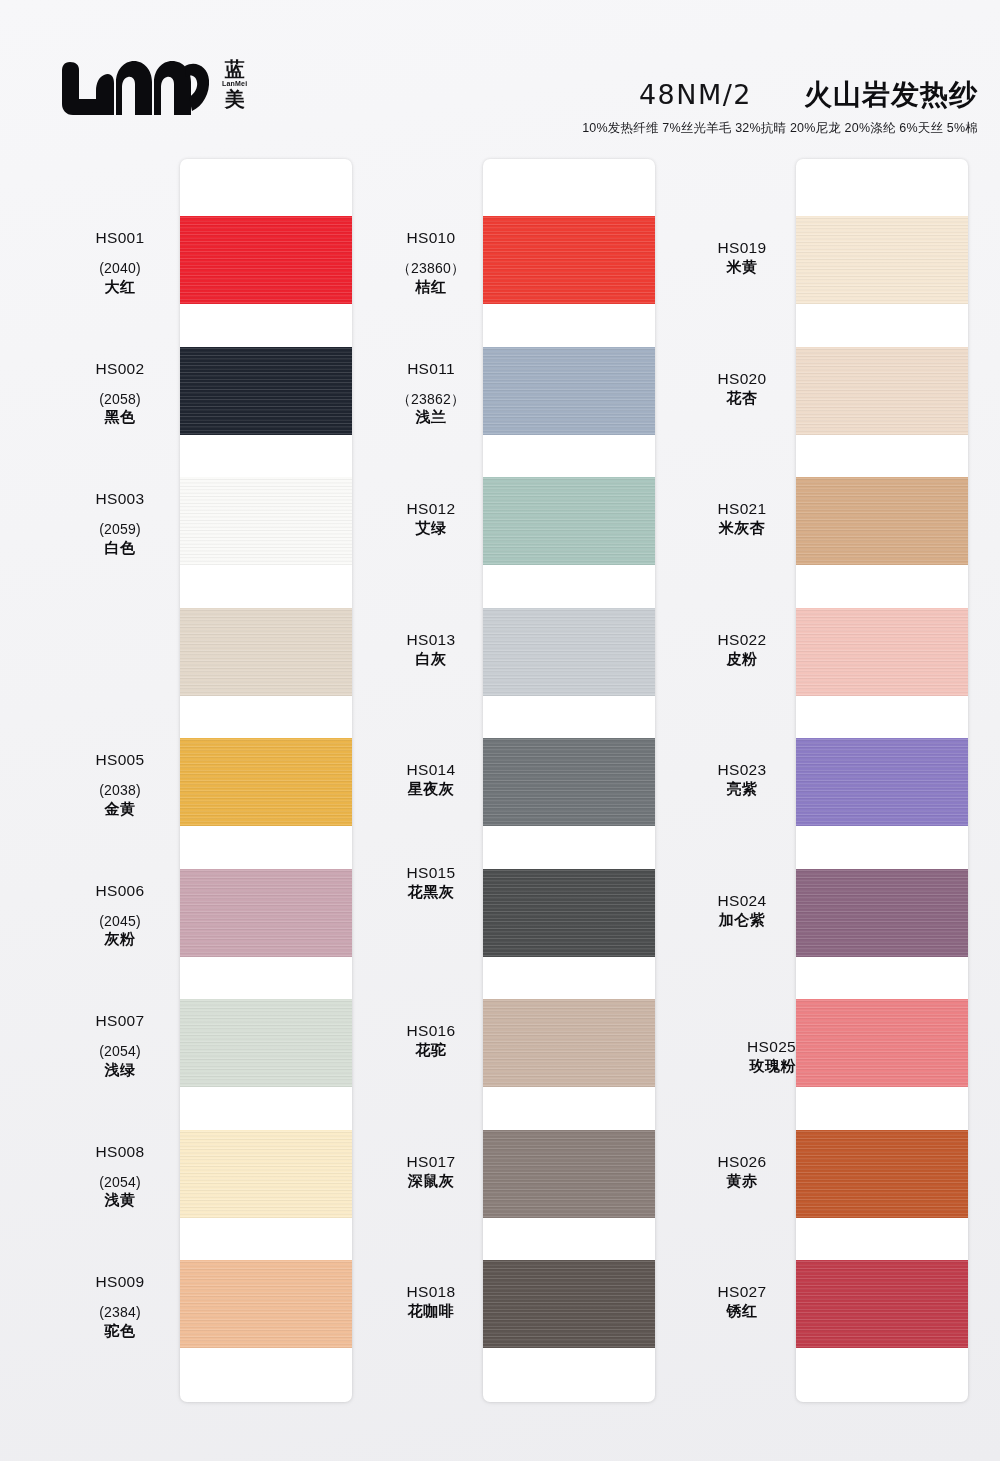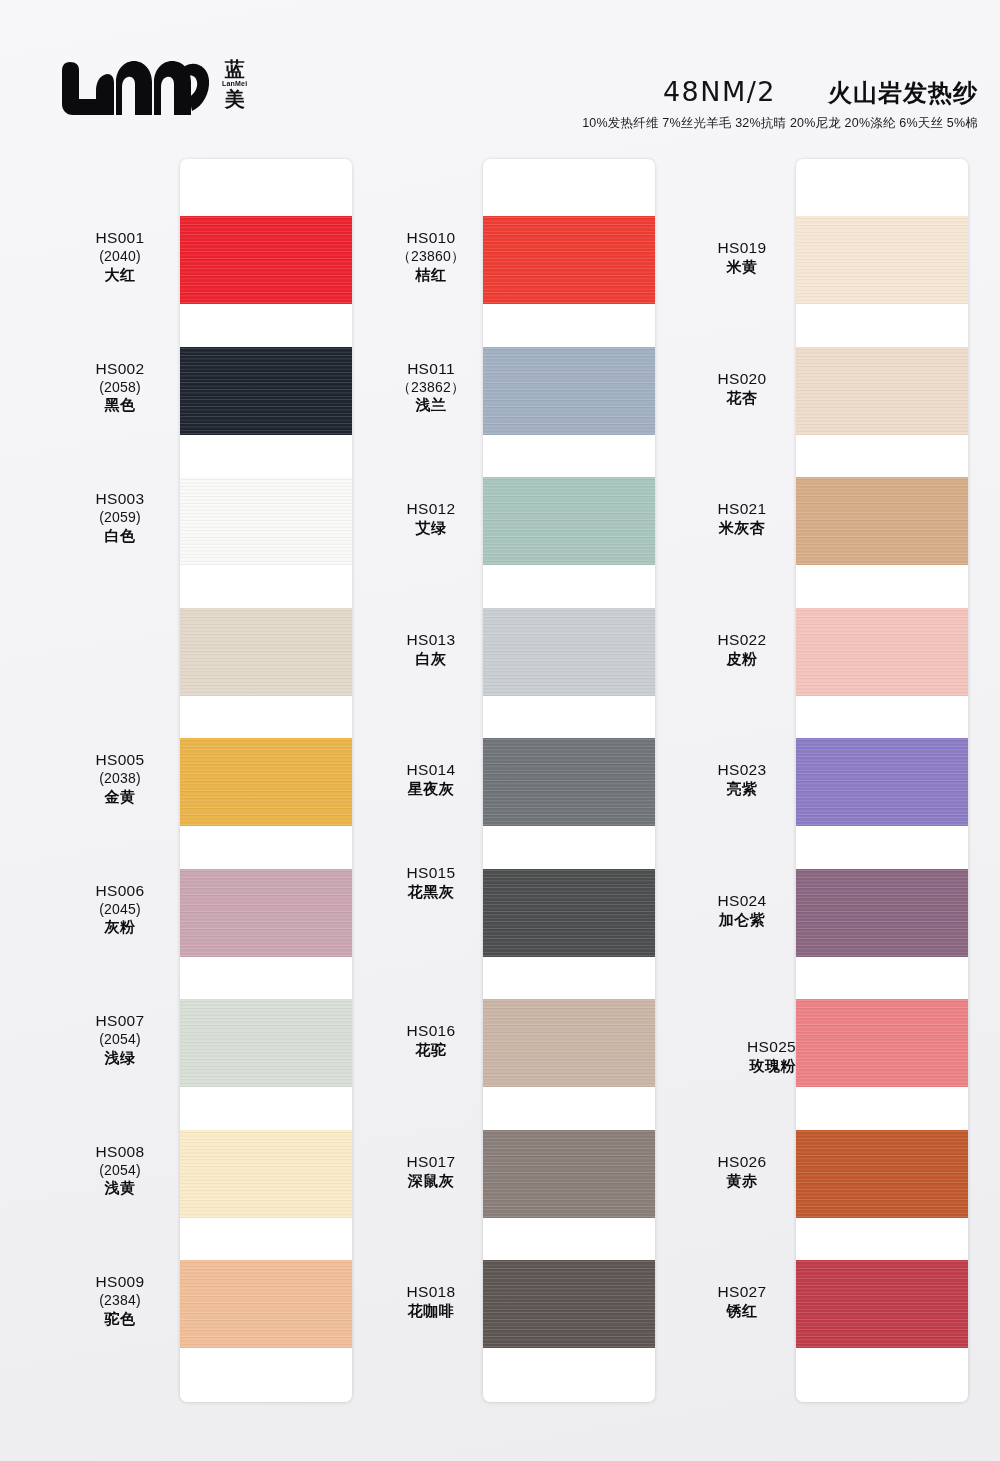--- a/index.html
+++ b/index.html
@@ -79,21 +79,21 @@
     white-space: nowrap;
   }
   .yarn-count {
     font-family: "DejaVu Sans", sans-serif;
     font-size: 27px;
     font-weight: 400;
     letter-spacing: 1.5px;
     color: #141417;
   }
   .product-name {
-    font-size: 24px;
+    font-size: 28px;
     font-weight: 700;
     letter-spacing: 1px;
     color: #0e0e11;
   }
   .composition {
     margin-top: 6px;
     font-size: 12.5px;
     font-weight: 400;
     color: #1a1a1e;
     letter-spacing: 0.2px;
@@ -176,21 +176,21 @@
     color: #111114;
     letter-spacing: 0.3px;
     display: block;
   }
   .label .alt {
     font-size: 14px;
     font-weight: 400;
     color: #131316;
     letter-spacing: 0.2px;
     display: block;
-    margin-top: 1px;
+    margin-top: 13px;
   }
   .label .alt:empty { display: none; }
   .label .cname {
     font-size: 15px;
     font-weight: 700;
     color: #0e0e11;
     letter-spacing: 0.5px;
     display: block;
     margin-top: 1px;
   }

